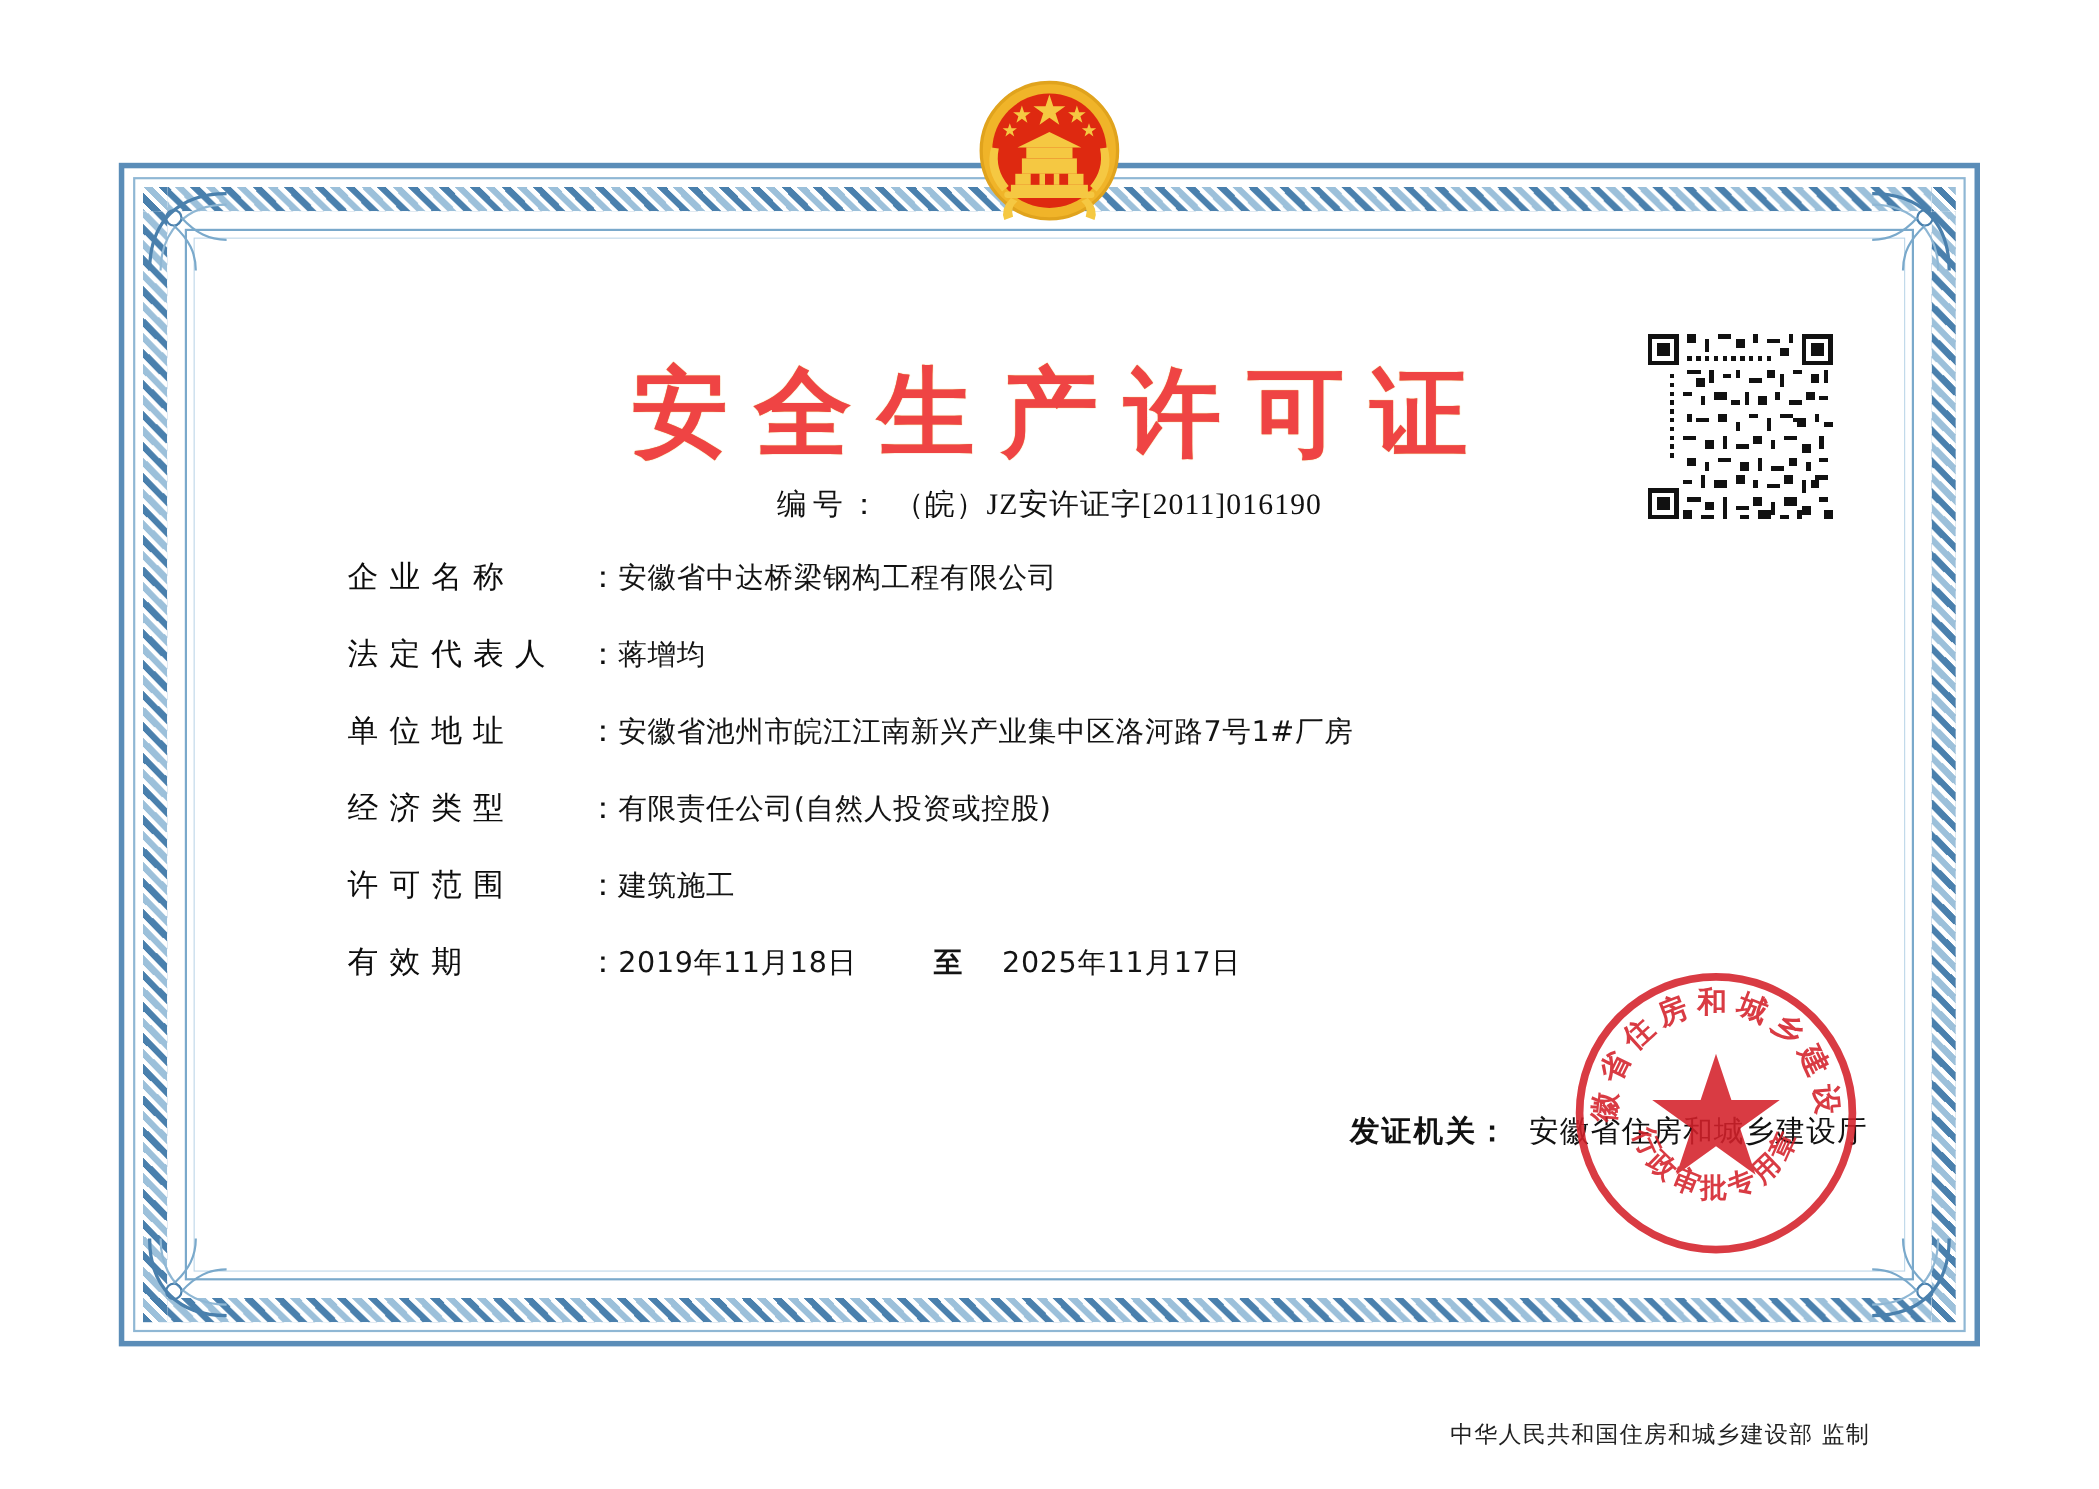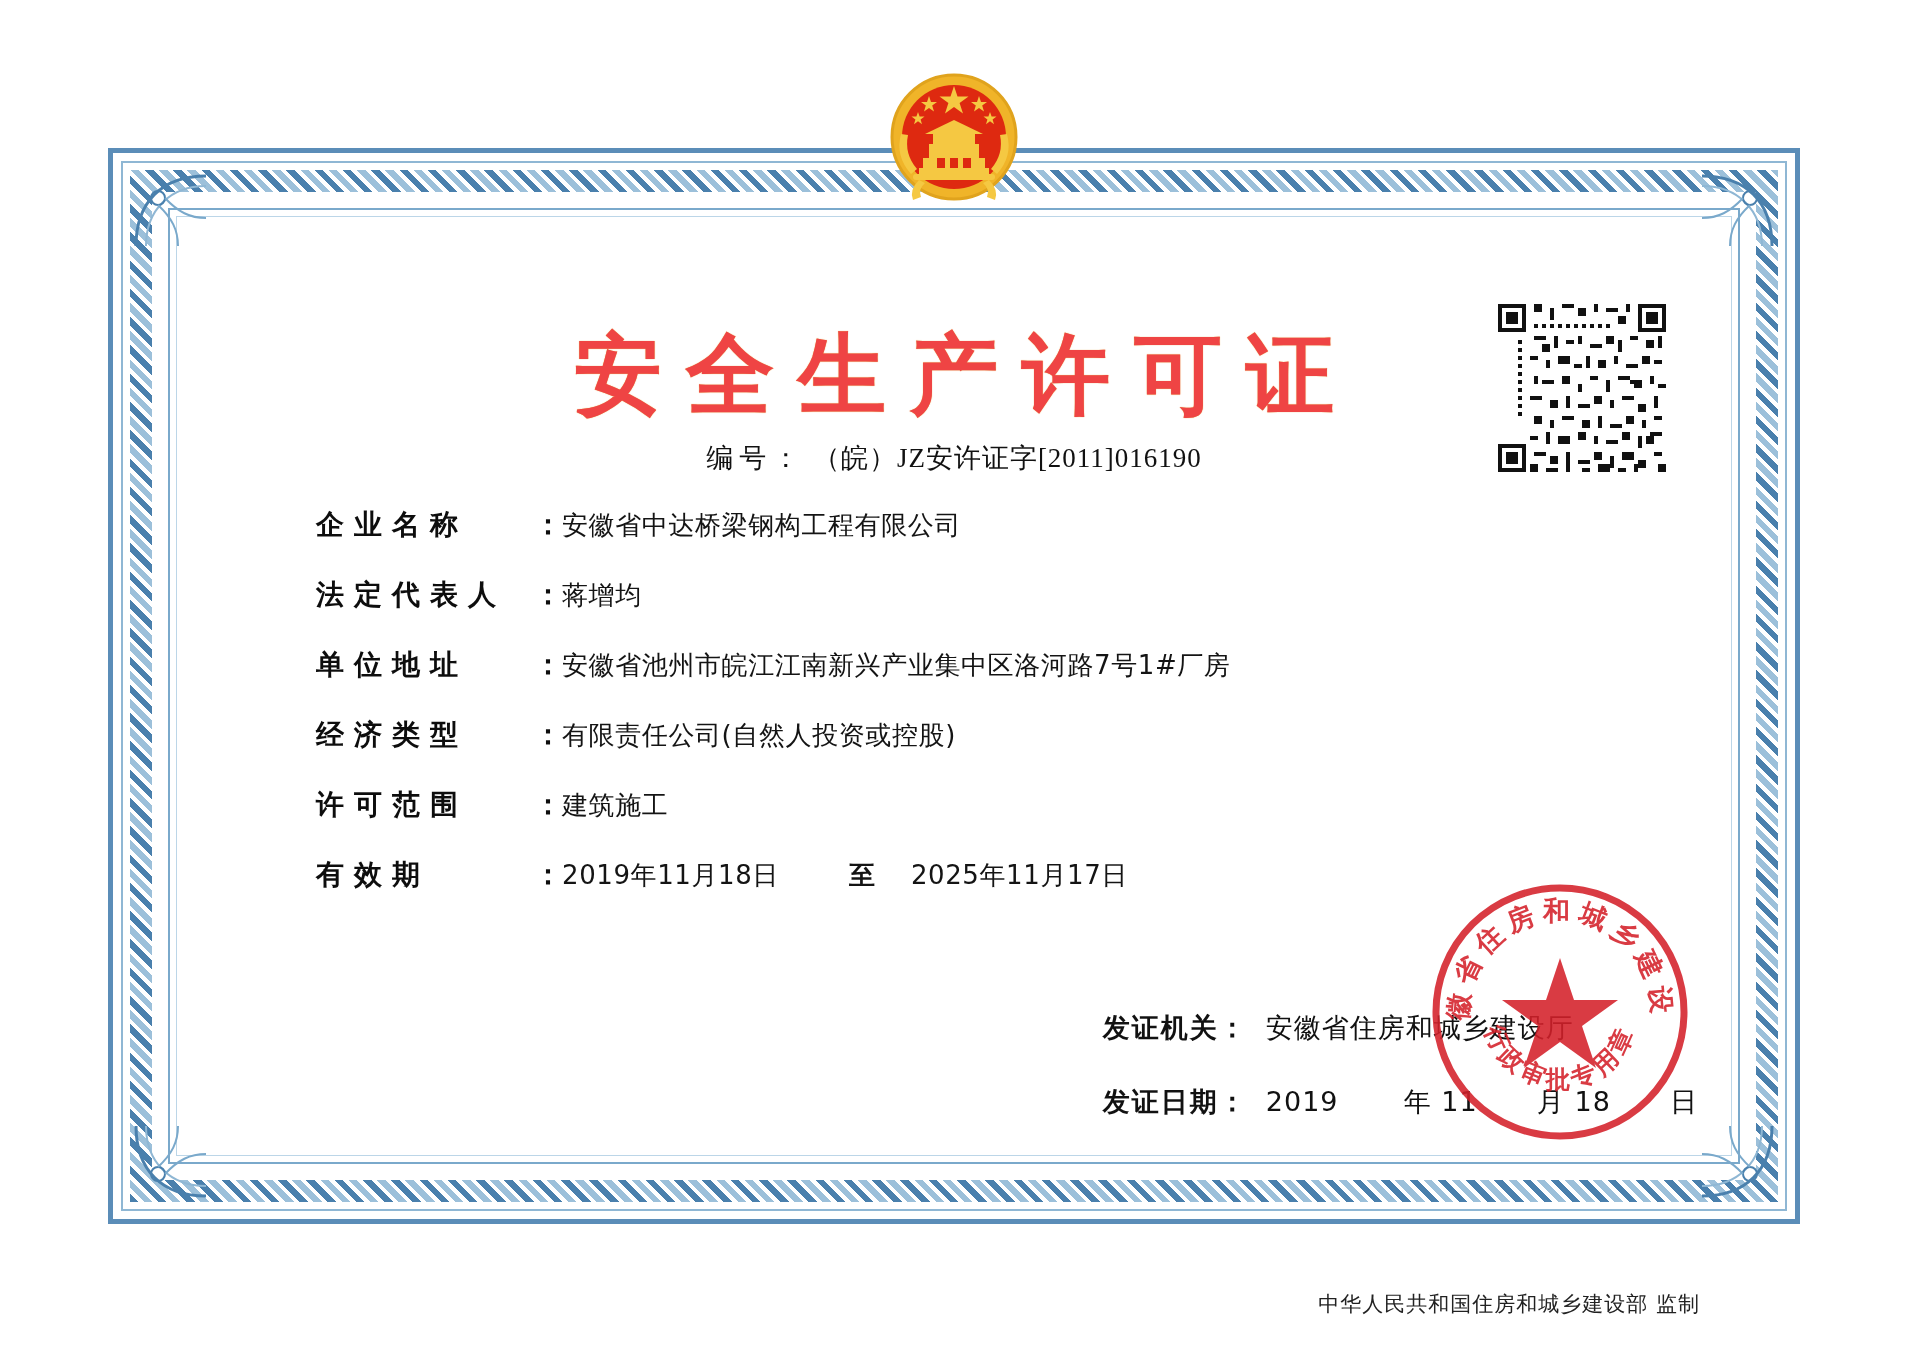--- a/index.html
+++ b/index.html
@@ -137,21 +137,21 @@
     height: 70px;
     display: flex;
     align-items: flex-start;
     font-size: 27px;
     color: #111;
   }
   .row .lbl {
     width: 246px;
     flex: 0 0 246px;
     font-size: 28px;
-    font-weight: 700;
+    font-weight: 400;
     letter-spacing: 10px;
     color: #0d0d0d;
     font-family: "DejaVu Sans", sans-serif;
     display: flex;
     justify-content: space-between;
   }
   .row .lbl .colon {
     letter-spacing: 0;
     margin-left: -4px;
   }
@@ -501,34 +501,20 @@
       </div>
     </div>
 
   </div>
 
   <div class="issuer-block">
     <div class="issuer-row">
       <span class="ilbl">发证机关：</span>
       <span class="ival">安徽省住房和城乡建设厅</span>
     </div>
-    <div class="issuer-row issue-date">
-      <span class="ilbl">发证日期：</span>
-      <span class="ival">
-        <span class="d-seg">2019</span>
-        <span class="gap"></span>
-        <span class="d-seg">年</span>
-        <span class="d-seg">11</span>
-        <span class="gap-sm"></span>
-        <span class="d-seg">月</span>
-        <span class="d-seg">18</span>
-        <span class="gap-sm"></span>
-        <span class="d-seg">日</span>
-      </span>
-    </div>
   </div>
 
   <div class="seal">
     <svg width="264" height="264" viewBox="0 0 264 264">
       <defs>
         <path id="sealArcTop" d="M 40 132 A 92 92 0 0 1 224 132"></path>
         <path id="sealArcBottom" d="M 56 132 A 76 76 0 0 0 208 132"></path>
       </defs>
       <circle cx="132" cy="132" r="124" fill="none" stroke="#d4202a" stroke-width="7"></circle>
 

